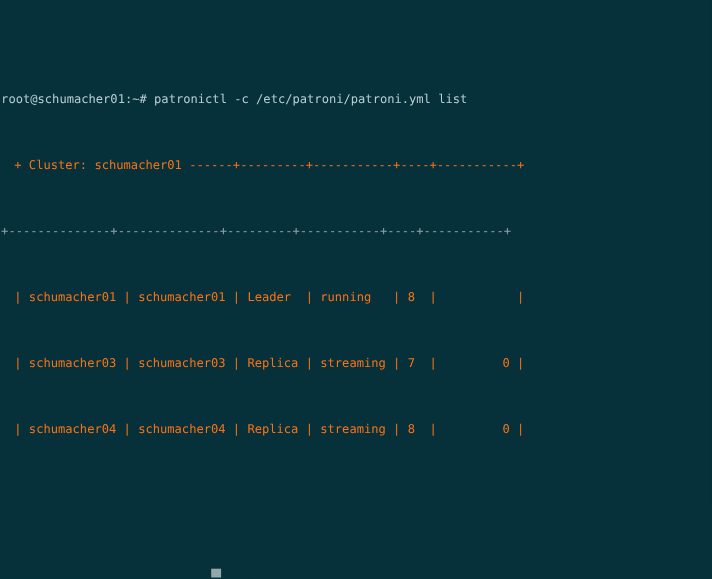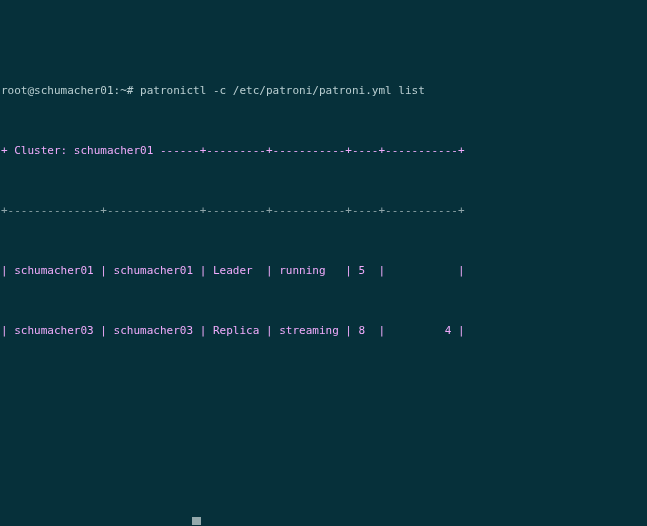--- a/index.html
+++ b/index.html
@@ -34,21 +34,21 @@
     font-size: inherit;
     line-height: 20px;
     color: #a9bec1;
   }
   .line {
     height: 20px;
     white-space: pre;
     display: block;
   }
   .prompt-line { color: #b9ced1; }
-  .table-line { color: #f0abfc; }
+  .table-line { color: #f97316; padding-left: 12px; }
   .rule-line { color: #8fa5a9; }
   #cursor {
     position: absolute;
     left: 192px;
     top: 517px;
     width: 9px;
     height: 8px;
     background: #93a8ab;
   }
 </style>
@@ -56,22 +56,23 @@
 <body>
 
 <div id="terminal" style="background: rgb(6, 48, 58); color: rgb(169, 190, 193);">
 
   <div id="screen">
 
     
     <span class="line prompt-line">root@schumacher01:~# patronictl -c /etc/patroni/patroni.yml list</span>
     <span class="line table-line">+ Cluster: schumacher01 ------+---------+-----------+----+-----------+</span>
     <span class="line rule-line">+--------------+--------------+---------+-----------+----+-----------+</span>
-    <span class="line table-line">| schumacher01 | schumacher01 | Leader  | running   | 5  |           |</span>
-    <span class="line table-line">| schumacher03 | schumacher03 | Replica | streaming | 8  |         4 |</span>
+    <span class="line table-line">| schumacher01 | schumacher01 | Leader  | running   | 8  |           |</span>
+    <span class="line table-line">| schumacher03 | schumacher03 | Replica | streaming | 7  |         0 |</span>
+    <span class="line table-line">| schumacher04 | schumacher04 | Replica | streaming | 8  |         0 |</span>
     
 
     
     
     
     
     
     
     
     

